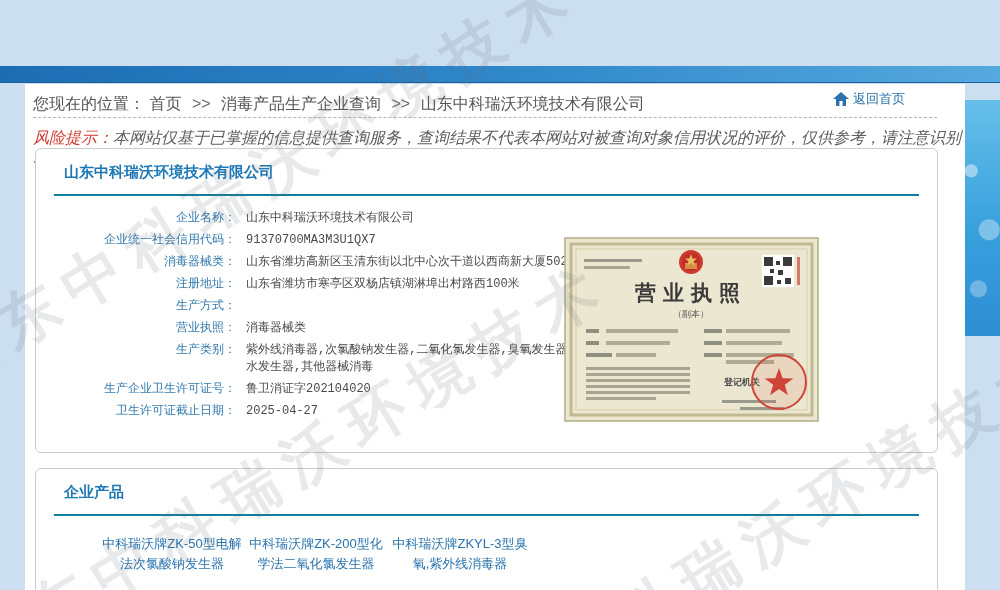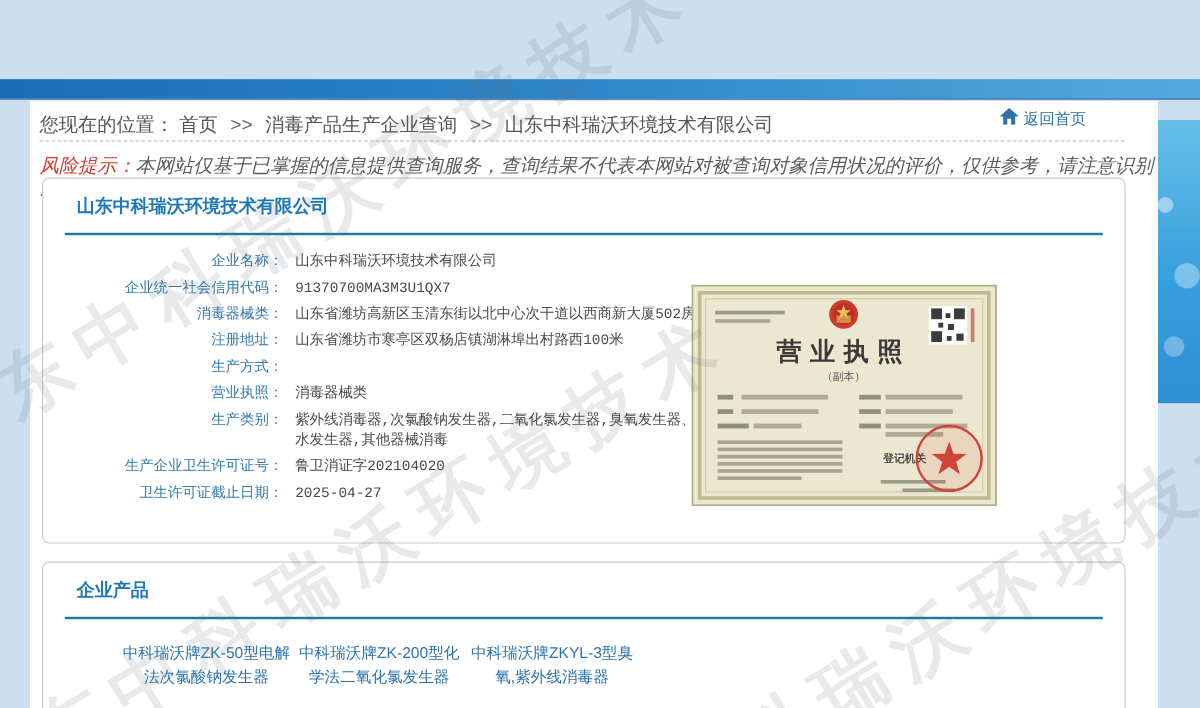--- a/index.html
+++ b/index.html
@@ -48,41 +48,41 @@
       linear-gradient(180deg,#66bfe9,#38a0dd 55%,#2e8ed2);
     z-index:3; }
 
   
   .main { position:absolute; left:25px; top:84px; width:940px; height:506px;
     background:#fff; z-index:4; }
 
   .breadcrumb { position:absolute; left:8px; top:10px; font-size:16px; color:#555; }
   .breadcrumb a { color:#555; text-decoration:none; cursor:pointer; }
   .bc-sep { margin:0 6px; color:#666; }
-  .back-home { position:absolute; right:60px; top:6px; display:flex; align-items:flex-start;
+  .back-home { position:absolute; right:60px; top:6px; display:flex; align-items:center;
     gap:4px; font-size:13px; color:#2c71a8; text-decoration:none; cursor:pointer; }
   .dash-rule { position:absolute; left:8px; right:28px; top:33px;
     border-top:1px dashed #b5b5b5; }
 
   .risk { position:absolute; left:8px; top:44px; font-size:16px; color:#5c5c5c;font-style:italic; }
   .risk-label { color:#d03b2f; }
 
   .panel { position:absolute; left:10px; width:903px; border:1px solid #cccccc;
     border-radius:6px; background:#fff; }
   .info-box { top:64px; height:305px; }
   .products-box { top:384px; height:150px; }
   .box-title { margin:14px 0 0 28px; font-size:15px; font-weight:bold; color:#1d78b5; }
   .teal-rule { margin:12px 18px 0 18px; height:2px; background:#117e9d; }
 
   .fields { margin-top:14px; font-size:12px;font-family:Liberation Mono, monospace; }
   .frow { display:flex; margin-bottom:5px; line-height:17px; }
   .flabel { width:200px; text-align:right; color:#3379ad; flex:none; }
   .fvalue { margin-left:10px; color:#4a4a4a; max-width:360px; }
 
-  .license { position:absolute; left:540px; top:88px; width:255px; height:185px; }
+  .license { position:absolute; left:528px; top:88px; width:255px; height:185px; }
 
   .products { display:flex; margin:18px 0 0 65px; }
   .product-link { display:block; width:142px; margin-right:2px; text-align:center;
     font-size:13px; line-height:1.5; color:#2a73ad; text-decoration:none; cursor:pointer; }
 </style>
 </head>
 <body>
 
 <div class="page">
 

